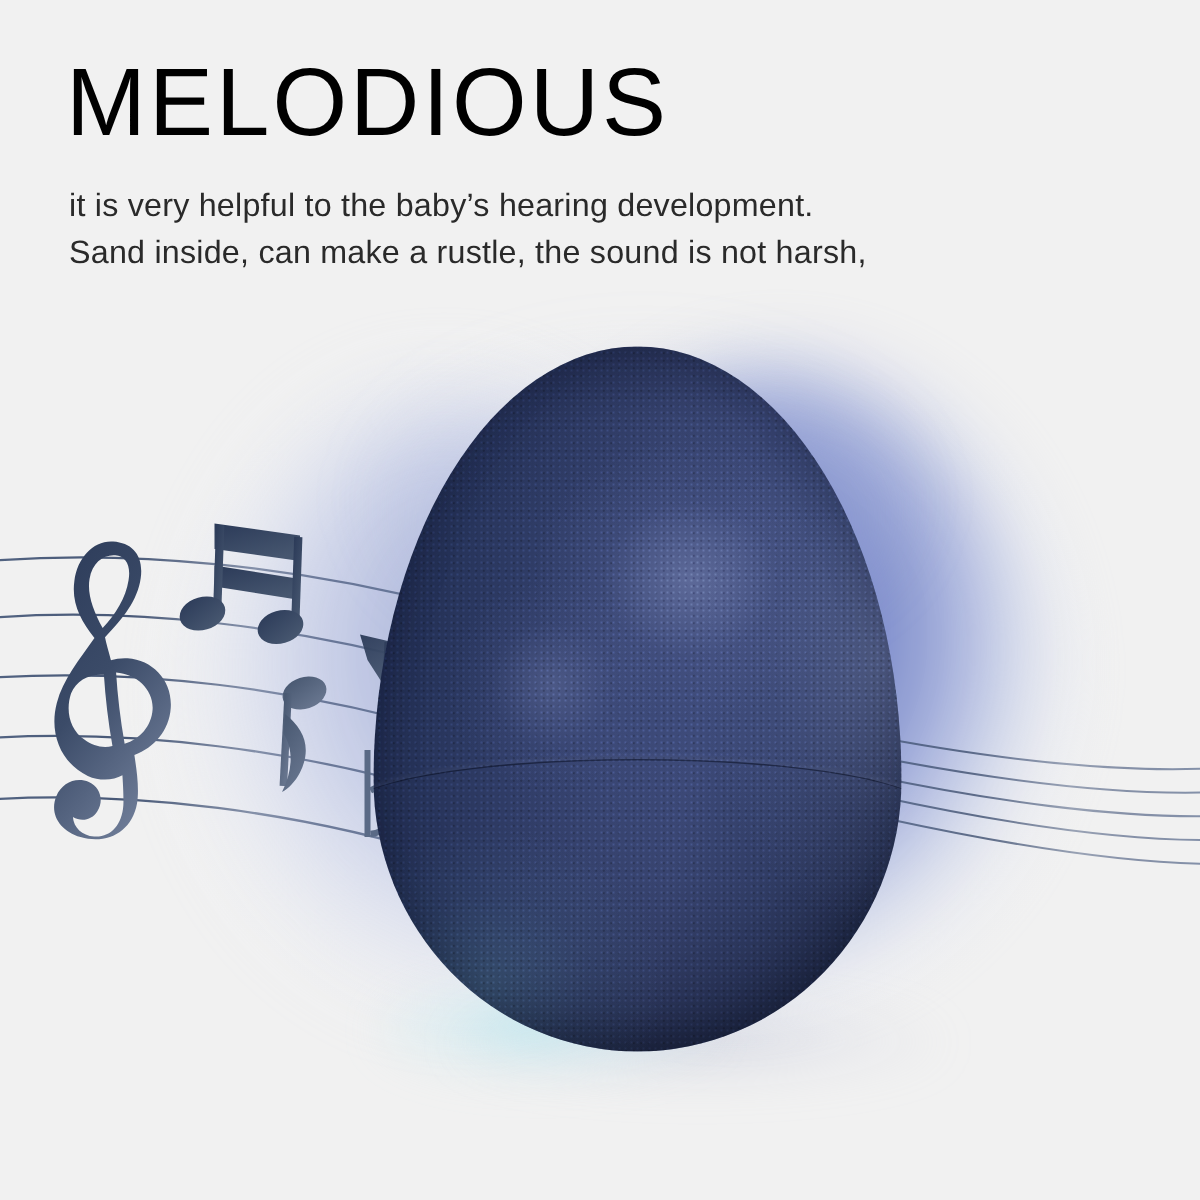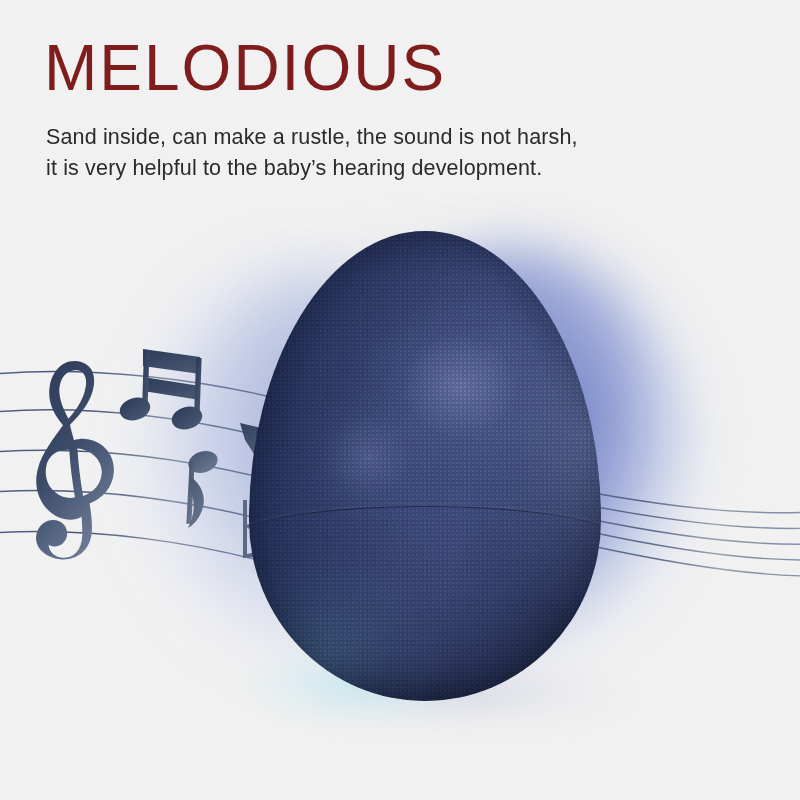--- a/index.html
+++ b/index.html
@@ -27,21 +27,21 @@
 
   
   .headline {
     position: absolute;
     left: 44px;
     top: 36px;
     font-size: 64px;
     line-height: 1.0;
     font-weight: 300;
     letter-spacing: 2.0px;
-    color: #7f1d1d;
+    color: #000000;
     white-space: nowrap;
     -webkit-font-smoothing: antialiased;
   }
   .subcopy {
     position: absolute;
     left: 46px;
     top: 122px;
     width: 640px;
     font-size: 21.5px;
     line-height: 31px;
@@ -341,17 +341,17 @@
     <div class="egg-tone"></div>
     <div class="egg-rim"></div>
     <div class="egg-bounce"></div>
     <div class="egg-texture"></div>
     <div class="egg-seam"></div>
   </div>
 
   <div class="headline">MELODIOUS</div>
 
   <div class="subcopy">
+    <span class="ln">it is very helpful to the baby’s hearing development.</span>
     <span class="ln">Sand inside, can make a rustle, the sound is not harsh,</span>
-    <span class="ln">it is very helpful to the baby’s hearing development.</span>
   </div>
 
 </div>
 
 </body></html>

